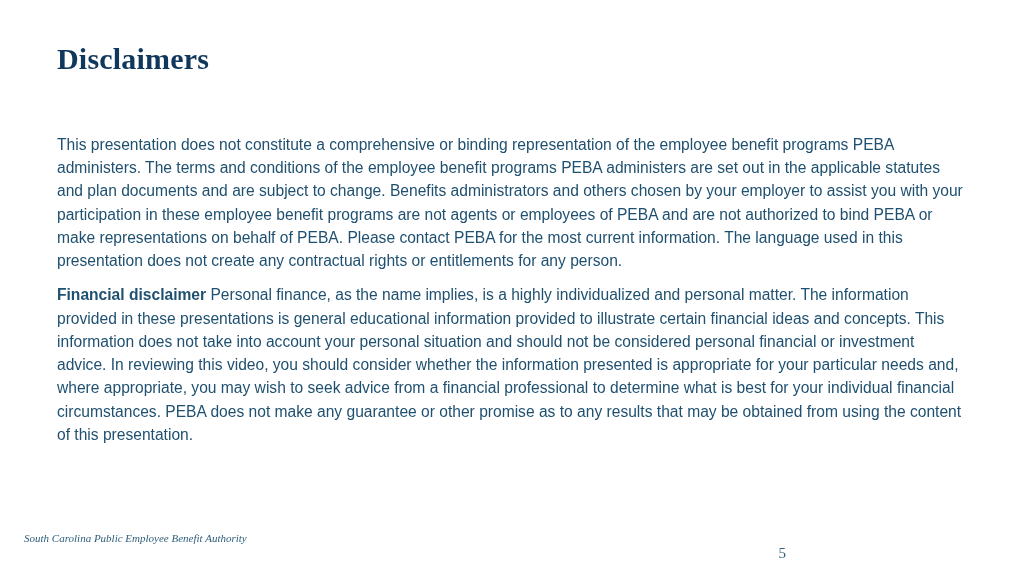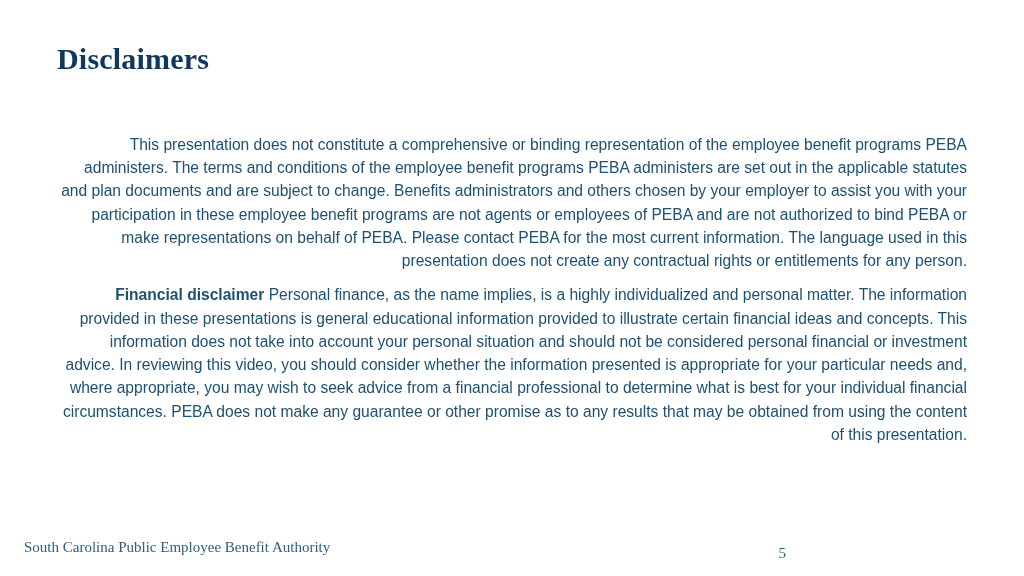--- a/index.html
+++ b/index.html
@@ -34,34 +34,35 @@
     position: absolute;
     left: 57px;
     top: 133px;
     width: 910px;
   }
   .para {
     color: #1f5070;
     font-size: 15.6px;
     line-height: 1.49;
     margin: 0 0 11px 0;
-    text-align: right;
+    text-align: left;
   }
   .para:last-child {
     margin-bottom: 8px;
   }
   .para b {
     font-weight: bold;
   }
   .footer-left {
     position: absolute;
     left: 24px;
-    bottom: 20px;
+    bottom: 32px;
     font-family: "Liberation Serif", serif;
-    font-size: 15px;
+    font-style: italic;
+    font-size: 11px;
     color: #2f5f7d;
   }
   .footer-page {
     position: absolute;
     right: 30px;
     bottom: 14px;
     font-family: "Liberation Serif", serif;
     font-size: 15px;
     color: #2f5f7d;
   }

